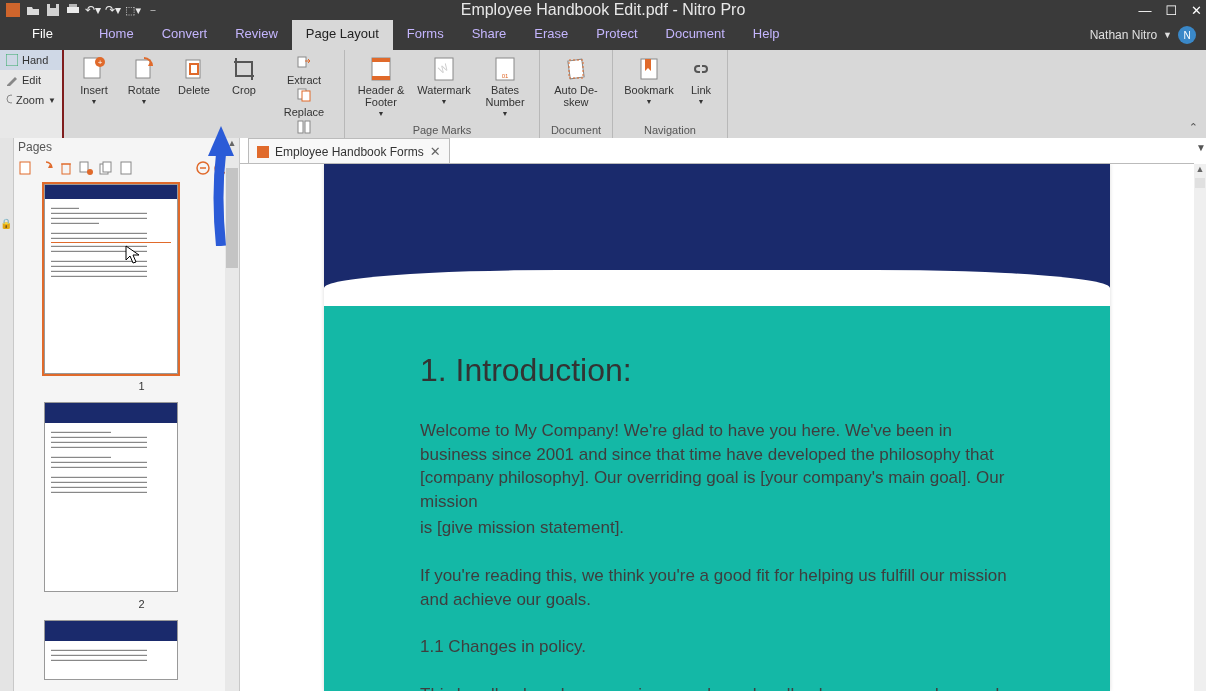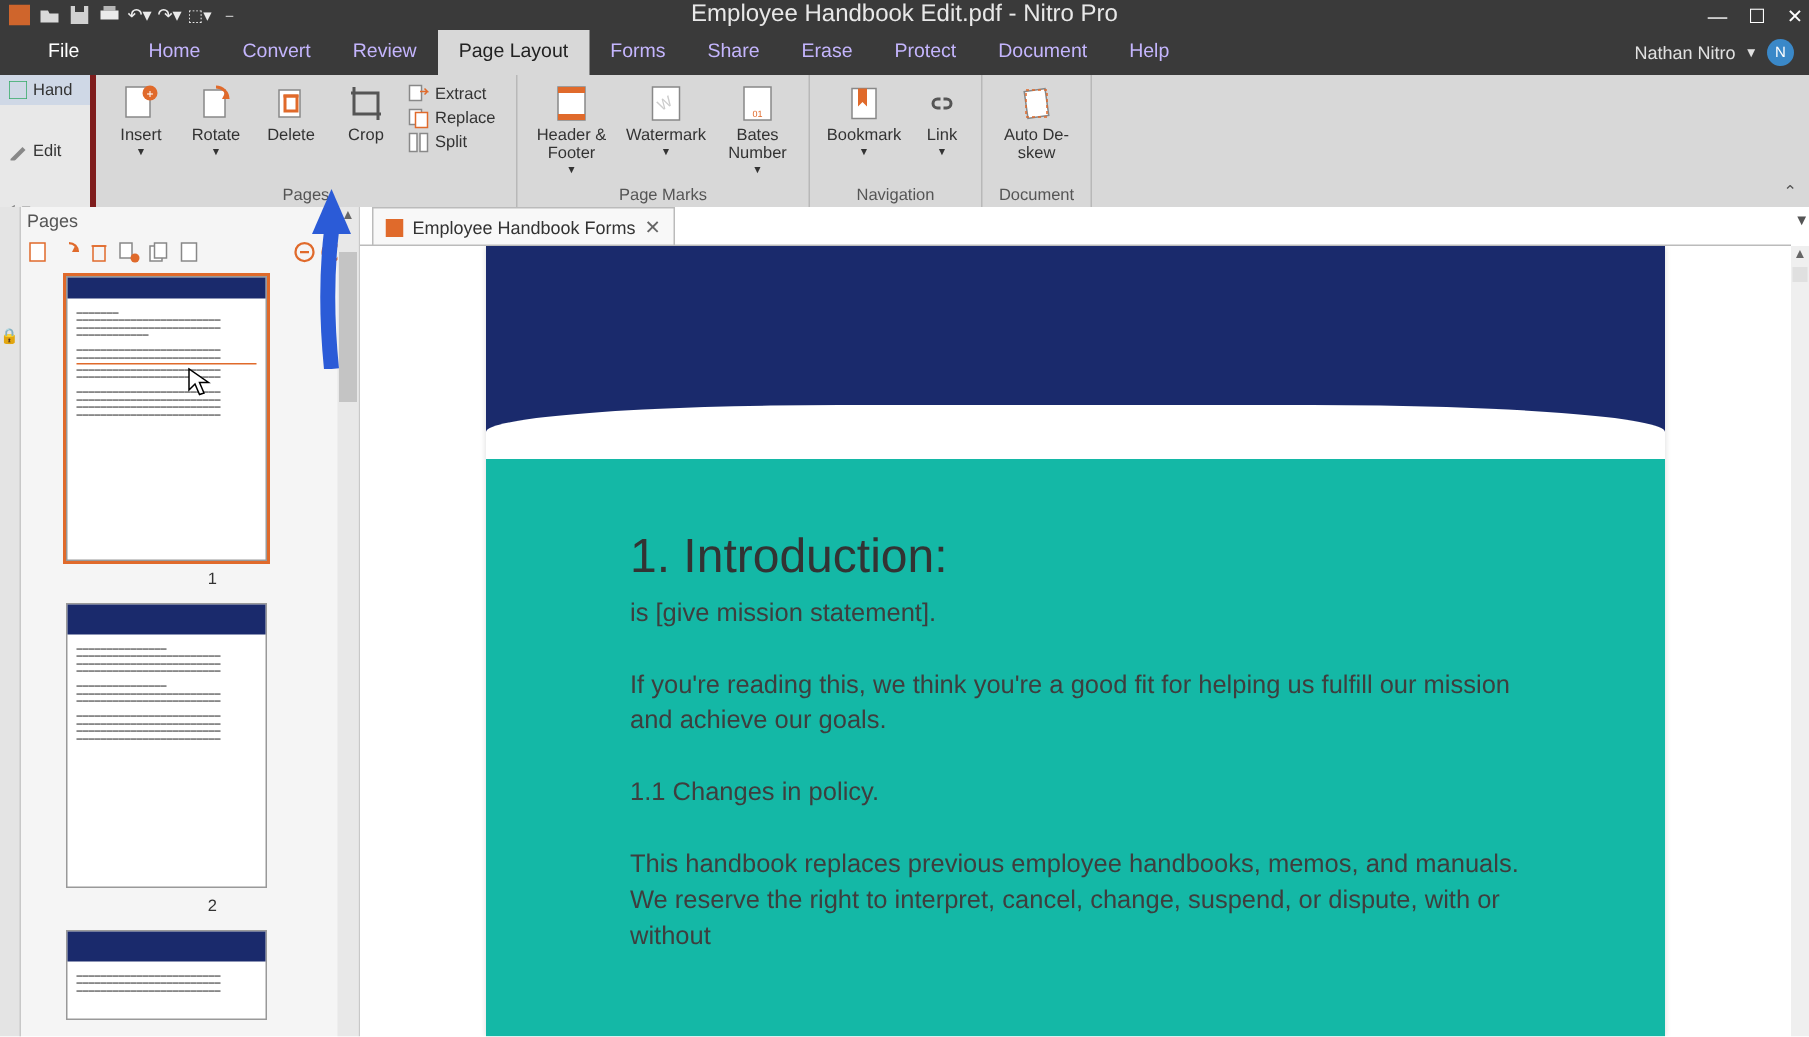--- a/index.html
+++ b/index.html
@@ -17,29 +17,29 @@
 .menubar { background: #3a3a3a; height: 30px; display: flex; align-items: stretch; color: #fff; font-size: 13px; }
 .menubar .filebtn { background:#3a3a3a; padding: 6px 32px; color:#fff; }
 .menubar .tab { padding: 6px 14px; color:#c4b5fd; cursor:pointer; }
 .menubar .tab.active { background:#d8d8d8; color:#222; }
 .menubar .spacer { flex:1; }
 .menubar .user { display:flex; align-items:center; gap:6px; padding-right:10px; color:#e0e0e0; font-size:12px;}
 .avatar { width:18px; height:18px; border-radius:50%; background:#3a88c8; color:#fff; display:flex; align-items:center; justify-content:center; font-size:10px;}
 
 
 .ribbon { background: #d8d8d8; height: 88px; display:flex; position:relative; }
-.leftstack { width:64px; background:#e8e8e8; border-right:4px solid #7f1d1d; display:flex; flex-direction:column; font-size:11px;gap:21px; }
+.leftstack { width:64px; background:#e8e8e8; border-right:2px solid #7f1d1d; display:flex; flex-direction:column; font-size:11px; }
 .leftstack .row { display:flex; align-items:center; gap:4px; padding:4px 6px; color:#333; }
 .leftstack .hand { background:#cfd8e6; }
 .rgroup { border-right:1px solid #b8b8b8; display:flex; flex-direction:column; align-items:center; padding:2px 6px 0 6px;}
 .rgroup .items { display:flex; gap:2px; align-items:flex-start; flex:1;}
 .rbtn { display:flex; flex-direction:column; align-items:center; justify-content:flex-start; width:48px; font-size:11px; color:#333; padding-top:4px; gap:2px; text-align:center; }
 .rbtn .icon { width:28px; height:26px; display:flex; align-items:center; justify-content:center; }
 .vbtn { display:flex; flex-direction:column; gap:2px; font-size:11px; color:#333; padding:2px;}
-.vbtn .vrow { display:flex; align-items:center; gap:4px;}
+.vbtn .vrow { display:flex; align-items:center; gap:4px;flex-direction:column;}
 .vbtn .vrow .icon { width:14px; height:14px; }
 .grouplabel { font-size:11px; color:#555; padding-bottom:2px; }
 .ribbon-collapse { position:absolute; right:8px; bottom:4px; color:#555; font-size:11px;}
 
 
 .workarea { position:absolute; top:138px; bottom:0; left:0; right:0; display:flex; }
 
 
 .pagespanel { width:240px; background:#f5f5f5; border-right:1px solid #c8c8c8; display:flex; flex-direction:column; position:relative;}
 .lockstrip { width:14px; background:#e4e4e4; border-right:1px solid #c8c8c8; position:absolute; left:0; top:0; bottom:0;}
@@ -275,54 +275,54 @@
           <span style="font-size:7px;">▼</span>
       </div>
     </div>
     <div class="grouplabel">Page Marks</div>
   </div>
 
   <div class="rgroup">
     <div class="items">
       <div class="rbtn" style="width:60px;">
         <span class="icon">
-            <svg width="24" height="26">
-              <rect x="4" y="3" width="16" height="20" fill="#fff" stroke="#888"></rect>
-              <path d="M14 3v12l-3-3-3 3V3z" fill="#e06a2b"></path>
-            </svg>
-          </span>
-        <span>Bookmark</span>
-          <span style="font-size:7px;">▼</span>
-      </div>
-      <div class="rbtn" style="width:40px;">
-        <span class="icon">
-            <svg width="24" height="18">
-              <path d="M5 9a4 4 0 014-4h2v2H9a2 2 0 000 4h2v2H9a4 4 0 01-4-4zm8-4h2a4 4 0 010 8h-2v-2h2a2 2 0 000-4h-2z" fill="#555"></path>
-            </svg>
-          </span>
-        <span>Link</span>
-          <span style="font-size:7px;">▼</span>
-      </div>
-    </div>
-    <div class="grouplabel">Navigation</div>
+            <svg width="26" height="26">
+              <rect x="6" y="4" width="14" height="18" fill="#fff" stroke="#888" transform="rotate(-8 13 13)"></rect>
+              <rect x="6" y="4" width="14" height="18" fill="none" stroke="#e06a2b" stroke-dasharray="2"></rect>
+            </svg>
+          </span>
+        <span>Auto De-skew</span>
+      </div>
+    </div>
+    <div class="grouplabel">Document</div>
   </div>
 
   <div class="rgroup">
     <div class="items">
       <div class="rbtn" style="width:60px;">
         <span class="icon">
-            <svg width="26" height="26">
-              <rect x="6" y="4" width="14" height="18" fill="#fff" stroke="#888" transform="rotate(-8 13 13)"></rect>
-              <rect x="6" y="4" width="14" height="18" fill="none" stroke="#e06a2b" stroke-dasharray="2"></rect>
-            </svg>
-          </span>
-        <span>Auto De-skew</span>
-      </div>
-    </div>
-    <div class="grouplabel">Document</div>
+            <svg width="24" height="26">
+              <rect x="4" y="3" width="16" height="20" fill="#fff" stroke="#888"></rect>
+              <path d="M14 3v12l-3-3-3 3V3z" fill="#e06a2b"></path>
+            </svg>
+          </span>
+        <span>Bookmark</span>
+          <span style="font-size:7px;">▼</span>
+      </div>
+      <div class="rbtn" style="width:40px;">
+        <span class="icon">
+            <svg width="24" height="18">
+              <path d="M5 9a4 4 0 014-4h2v2H9a2 2 0 000 4h2v2H9a4 4 0 01-4-4zm8-4h2a4 4 0 010 8h-2v-2h2a2 2 0 000-4h-2z" fill="#555"></path>
+            </svg>
+          </span>
+        <span>Link</span>
+          <span style="font-size:7px;">▼</span>
+      </div>
+    </div>
+    <div class="grouplabel">Navigation</div>
   </div>
 
   <span class="ribbon-collapse">⌃</span>
 </div>
 
 <div class="workarea">
 
   <div class="pagespanel">
     <div class="lockstrip">
         <div class="lock">🔒</div>
@@ -422,20 +422,21 @@
       <span>Employee Handbook Forms</span>
       <span class="close">✕</span>
     </div>
     <span class="tabdrop">▼</span>
     <div class="doctabline"></div>
     <div class="docview">
       <div class="page">
         <div class="pagebanner"></div>
         <div class="pagecontent">
           <h1>1. Introduction:</h1>
+          <p>Welcome to My Company! We're glad to have you here. We've been in business since 2001 and since that time have developed the philosophy that [company philosophy]. Our overriding goal is [your company's main goal]. Our mission</p>
           <p style="margin-top:-22px;">is [give mission statement].</p>
           <p>If you're reading this, we think you're a good fit for helping us fulfill our mission and achieve our goals.</p>
           <p>1.1 Changes in policy.</p>
           <p>This handbook replaces previous employee handbooks, memos, and manuals. We reserve the right to interpret, cancel, change, suspend, or dispute, with or without</p>
         </div>
       </div>
     </div>
     <div class="docscroll">
       <div style="text-align:center;font-size:9px;color:#666;">▲</div>
       <div class="stub"></div>

